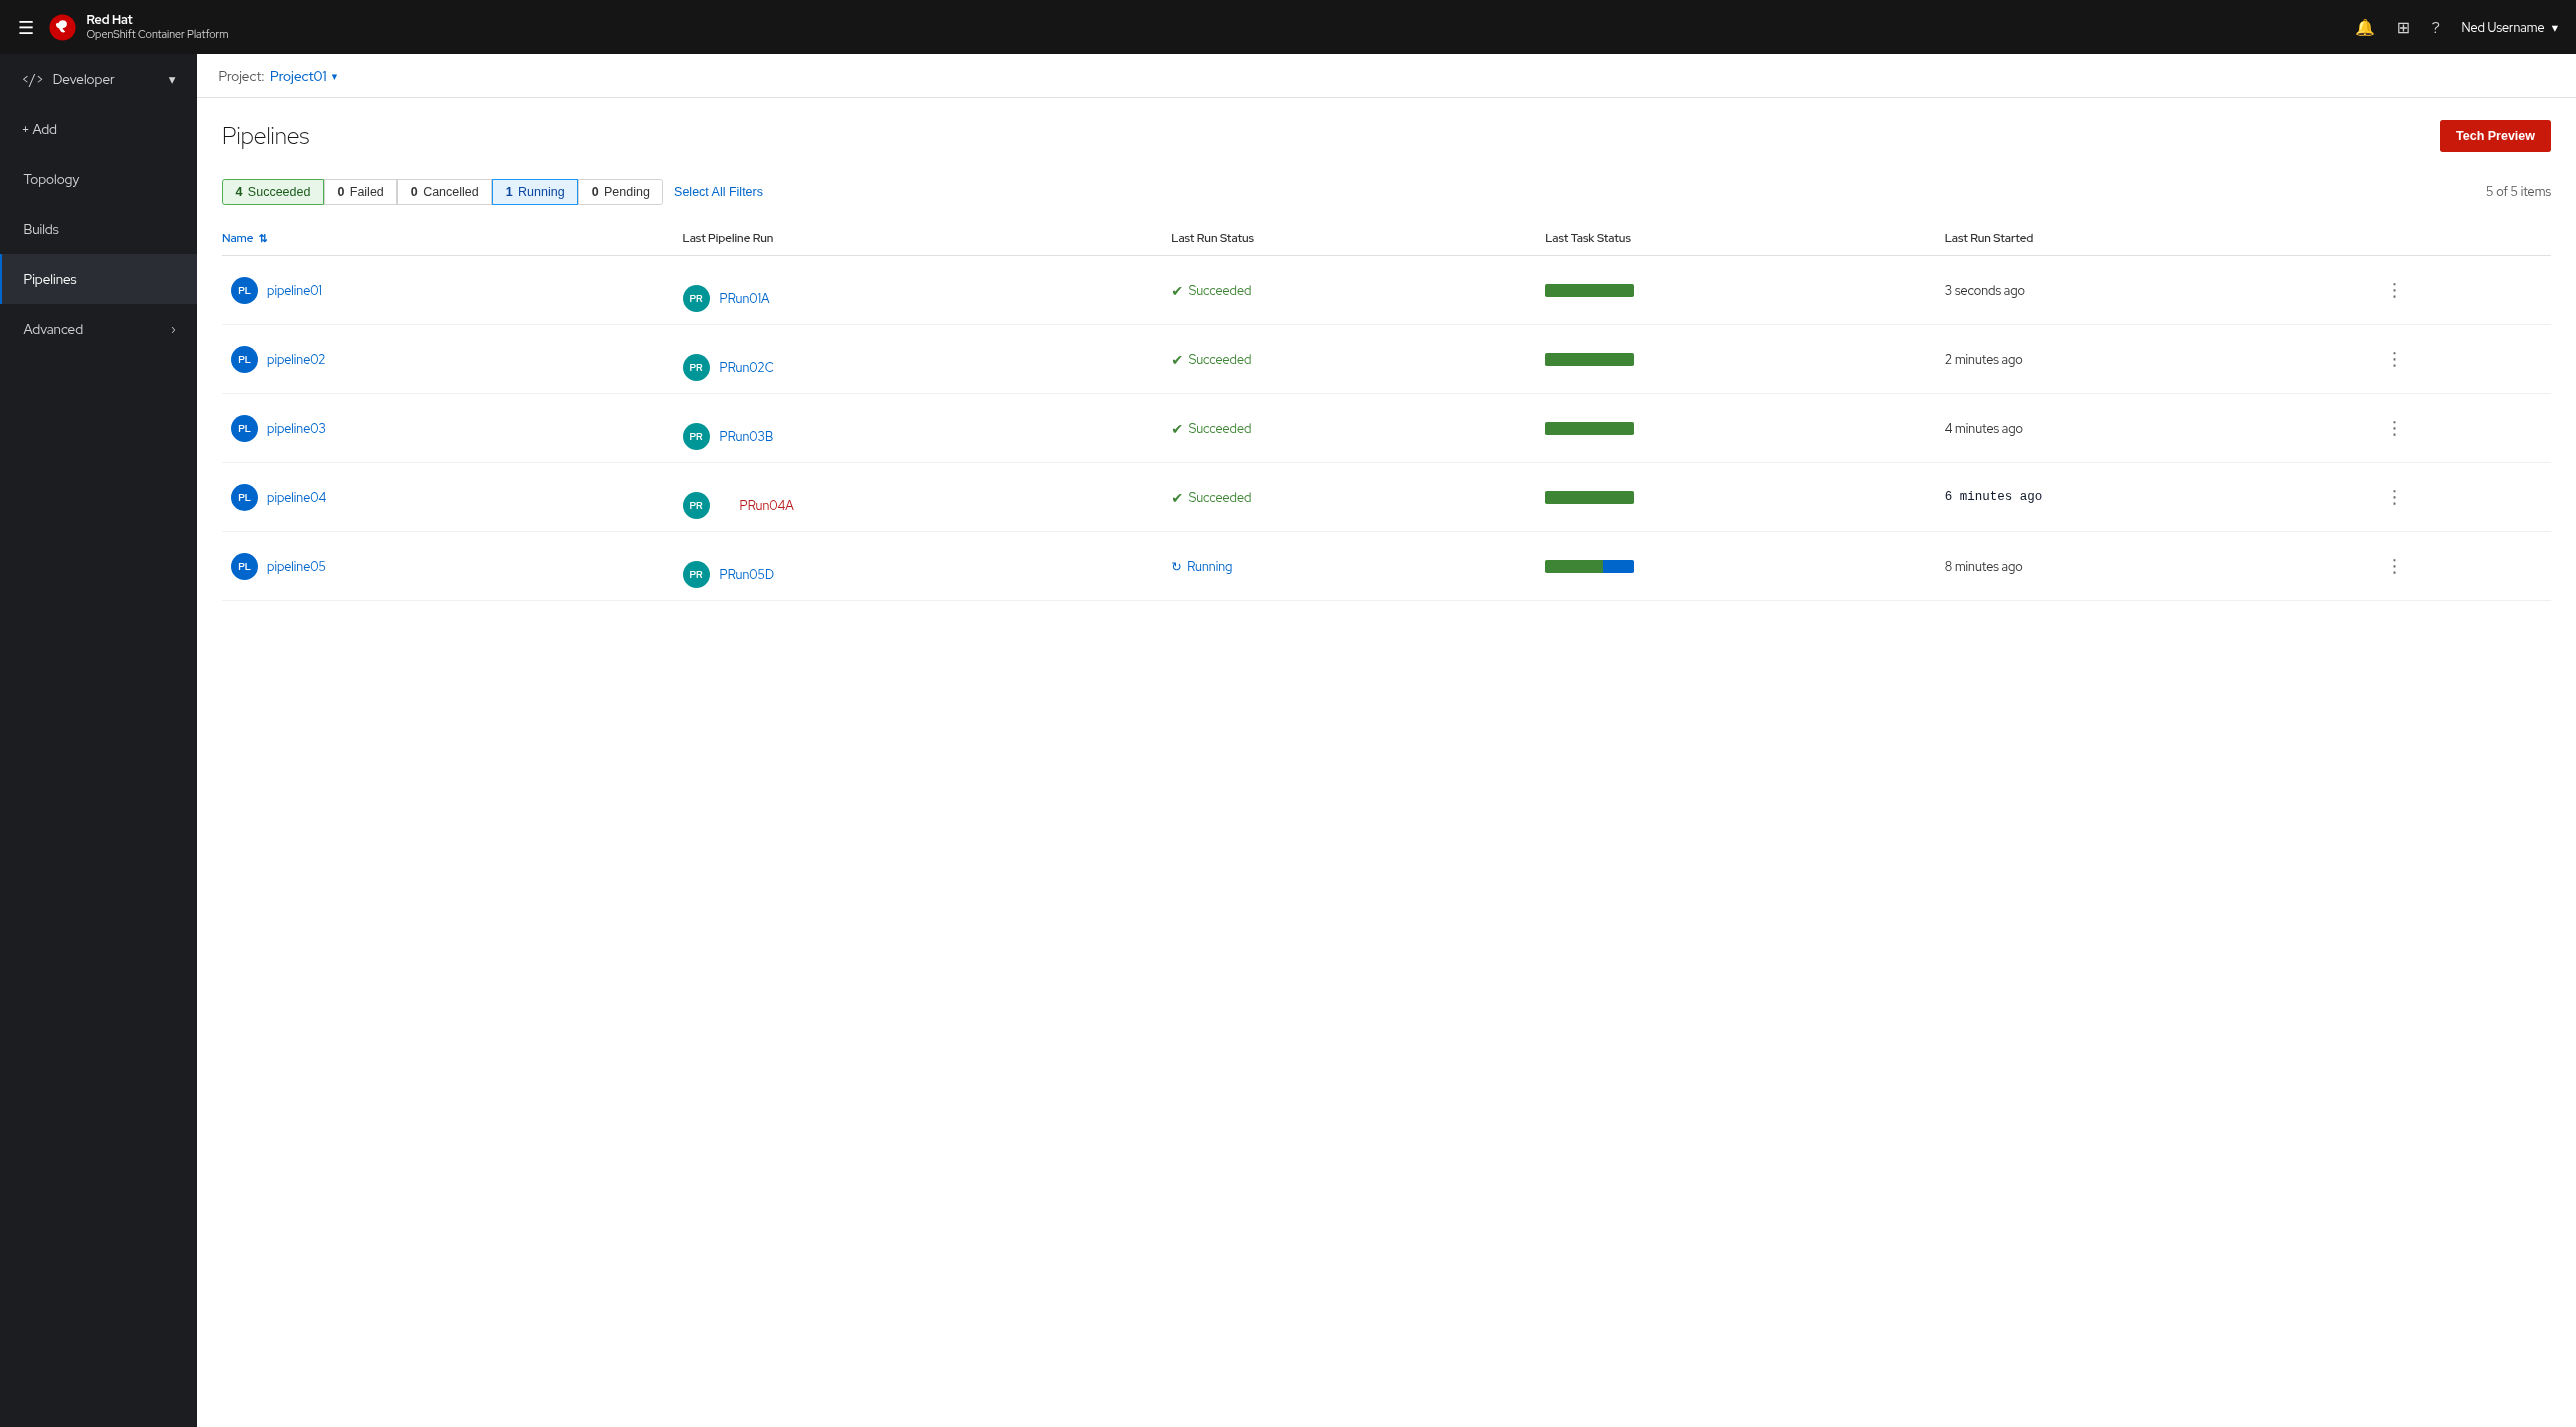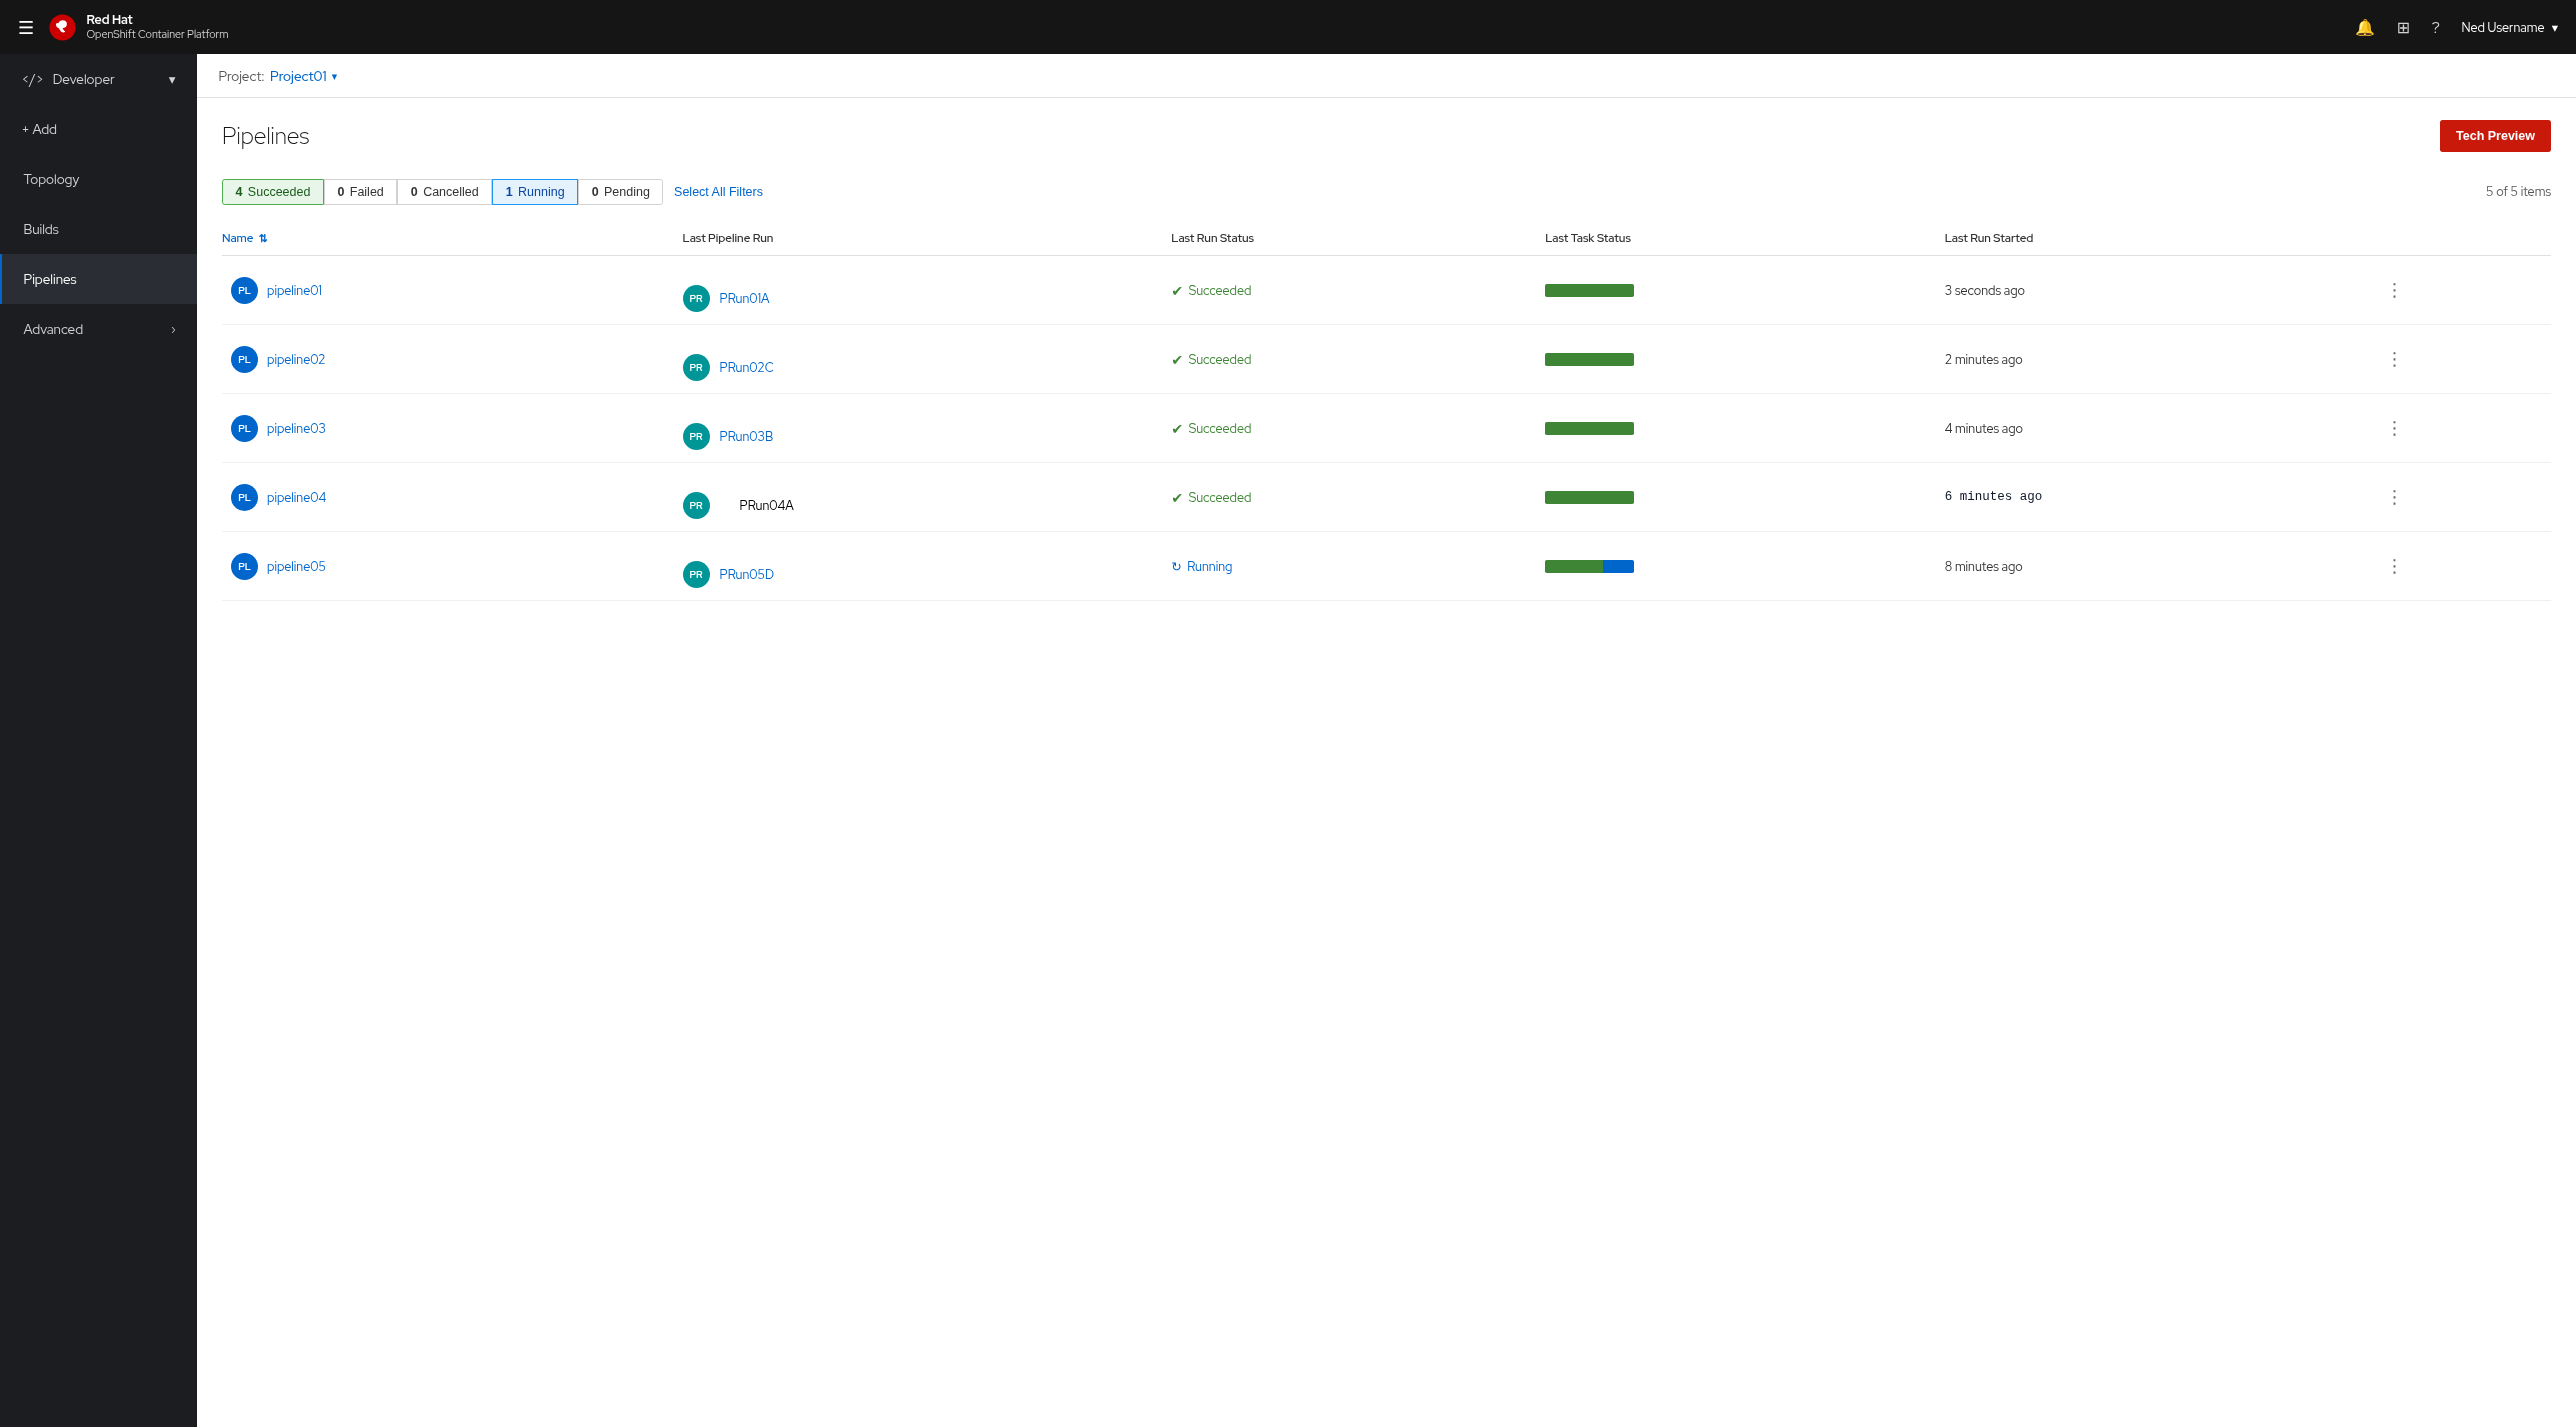--- a/index.html
+++ b/index.html
@@ -458,21 +458,21 @@
             <tr>
     <td>
       <div class="pipeline-name-cell">
         <span class="avatar-badge">PL</span>
         <a href="#" style="color:#06c;text-decoration:none;">pipeline04</a>
       </div>
     </td>
     <td>
       <div class="pipeline-run-cell">
         <span class="avatar-badge pr">PR</span>
-        <a href="#" style="color:#000000;text-decoration:none;padding-left:20px;">PRun04A</a>
+        <a href="#" style="color:#b91c1c;text-decoration:none;padding-left:20px;">PRun04A</a>
       </div>
     </td>
     <td>
                 <div class="status-succeeded">
          <span class="check-icon">✔</span>
          <span>Succeeded</span>
        </div>
               </td>
     <td>
                 <div class="task-bar" style="width:89px;">

